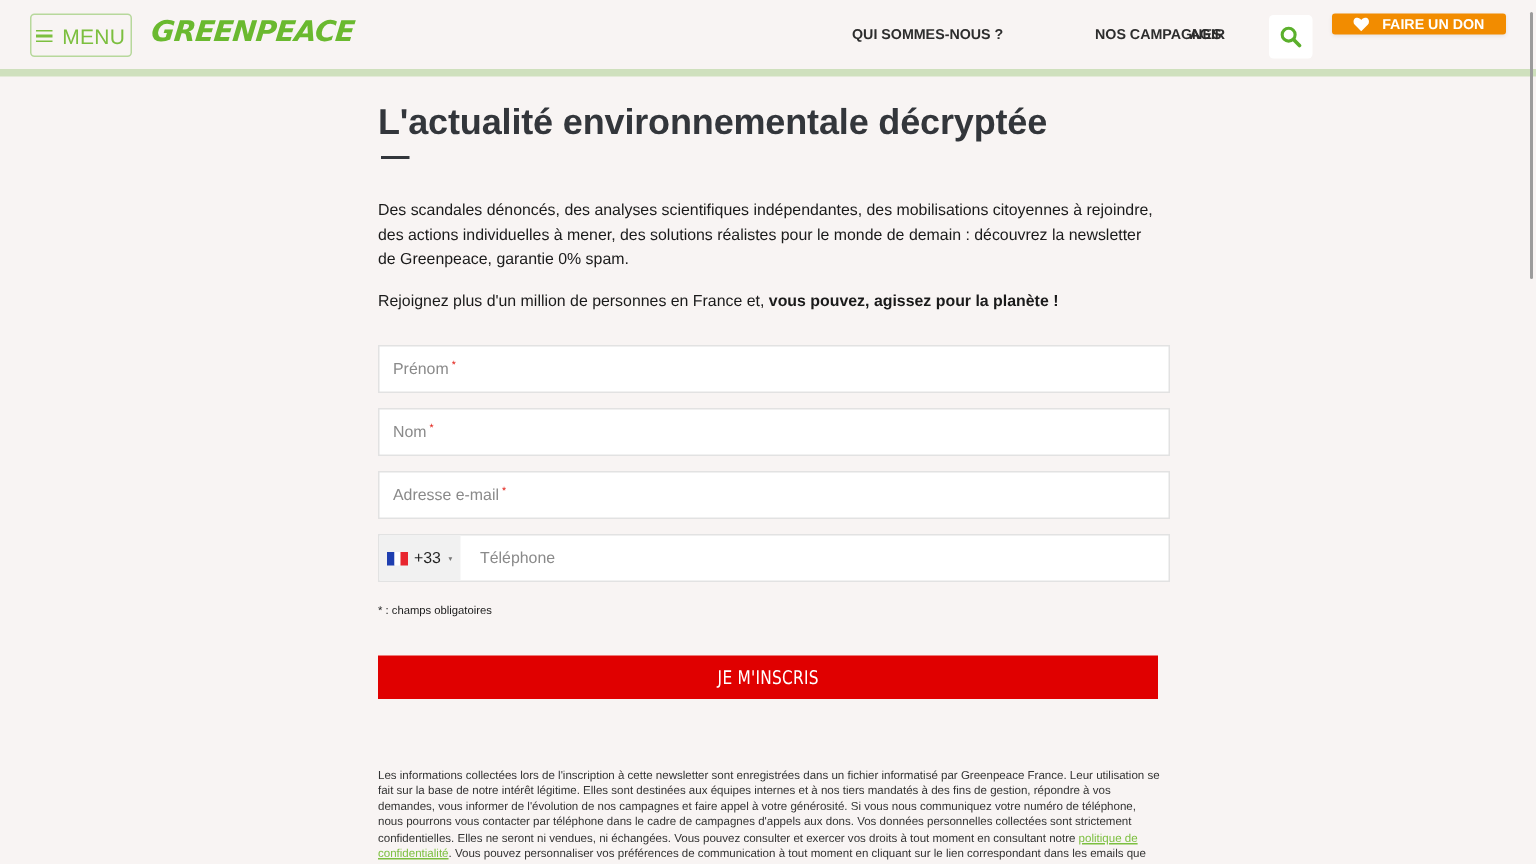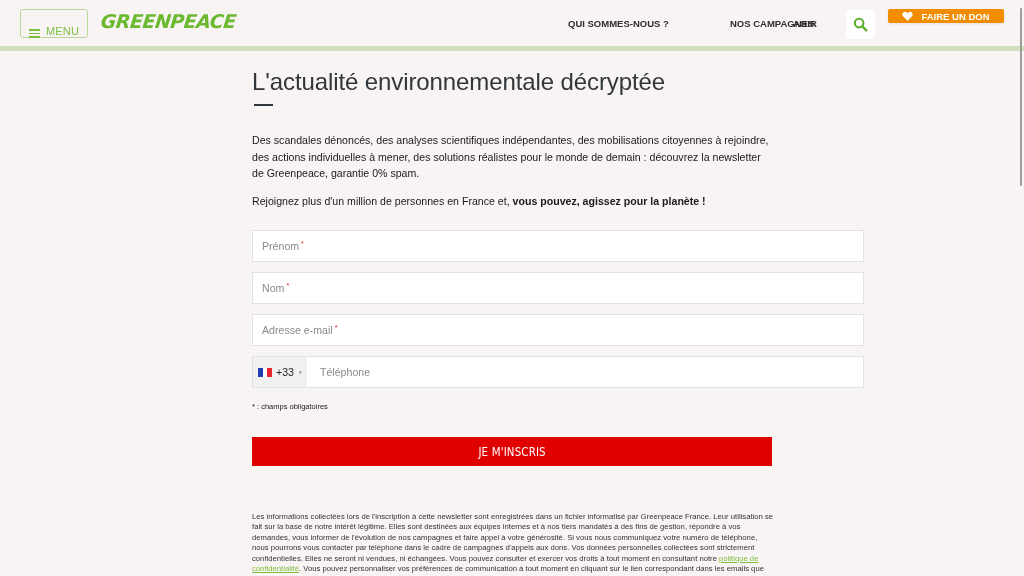--- a/index.html
+++ b/index.html
@@ -15,22 +15,22 @@
       position: absolute; left: 0; top: 0; width: 1024px; height: 46px;
       background: #f8f4f3;
     }
     .header-line {
       position: absolute; left: 0; top: 46px; width: 1024px; height: 5px;
       background: #cfe0bd;
     }
     .menu-btn {
       position: absolute; left: 20px; top: 9px; width: 68px; height: 29px;
       border: 1px solid #b7d89c; border-radius: 3px;
-      display: flex; align-items: flex-end; justify-content: center; gap: 6px;
-      color: #7cbf3f; font-size: 11px; letter-spacing: 0.2px;
+      display: flex; align-items: center; justify-content: center; gap: 6px;
+      color: #7cbf3f; font-size: 14px; letter-spacing: 0.2px;
       background: transparent; cursor: pointer;
     }
     .menu-btn .burger { width: 11px; height: 8px; position: relative; }
     .menu-btn .burger span {
       position: absolute; left: 0; width: 11px; height: 1.5px; background: #7cbf3f;
     }
     .menu-btn .burger span:nth-child(1) { top: 0; }
     .menu-btn .burger span:nth-child(2) { top: 3.5px; }
     .menu-btn .burger span:nth-child(3) { top: 7px; }
     .logo {
@@ -59,38 +59,38 @@
       box-shadow: 0 1px 3px rgba(0,0,0,0.08);
     }
     .scrollbar {
       position: absolute; left: 1020px; top: 8px; width: 2px; height: 178px;
       background: #9c9c9c; border-radius: 1px;
     }
     
     .main { position: absolute; left: 252px; top: 0; width: 520px; }
     .title {
       position: absolute; top: 68px; left: 0; width: 560px;
-      font-size: 24px; font-weight: normal; color: #33363b;
+      font-size: 24px; font-weight: bold; color: #33363b;
       white-space: nowrap; letter-spacing: -0.1px;
     }
     .title-bar {
       position: absolute; top: 104px; left: 2px; width: 19px; height: 2px;
       background: #33363b;
     }
     .intro {
       position: absolute; top: 132px; left: 0; width: 520px;
       font-size: 10.6px; line-height: 16.5px; color: #1a1a1a;
     }
     .join {
       position: absolute; top: 194px; left: 0; width: 520px;
       font-size: 10.6px; line-height: 14px; color: #1a1a1a; white-space: nowrap;
     }
     .join b { font-weight: bold; }
     .field {
-      position: absolute; left: 0; width: 612px; height: 32px;
+      position: absolute; left: 0; width: 528px; height: 32px;
       background: #ffffff; border: 1px solid #e2e2e2;
       display: flex; align-items: center;
       font-size: 10.6px; color: #8a8a8a;
     }
     .field .ph { padding-left: 9px; }
     .req { color: #e2231a; font-size: 7px; position: relative; top: -3px; margin-left: 2px; }
     .tel-prefix {
       height: 100%; width: 54px; background: #f1f1f1;
       display: flex; align-items: center; padding-left: 5px; gap: 4px;
       color: #1f1f1f; font-size: 10.6px;

